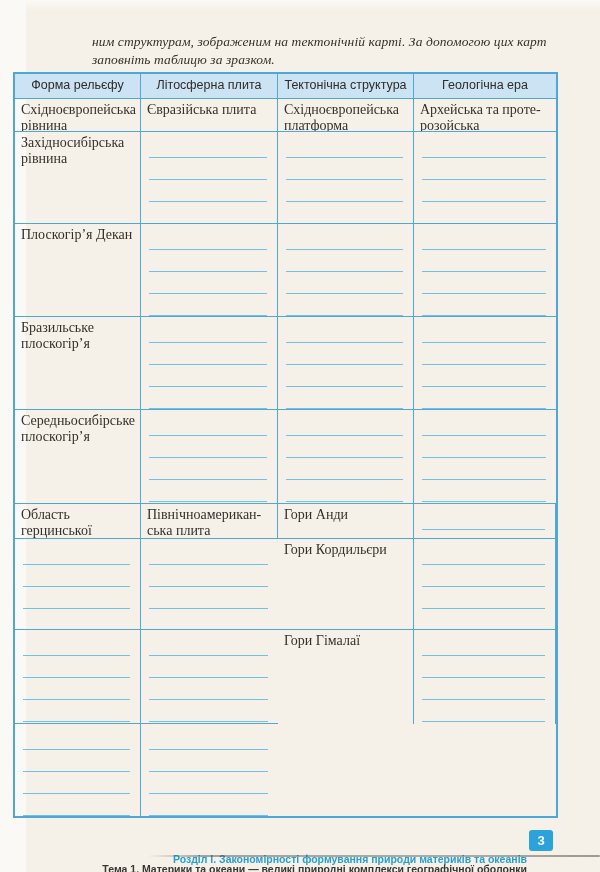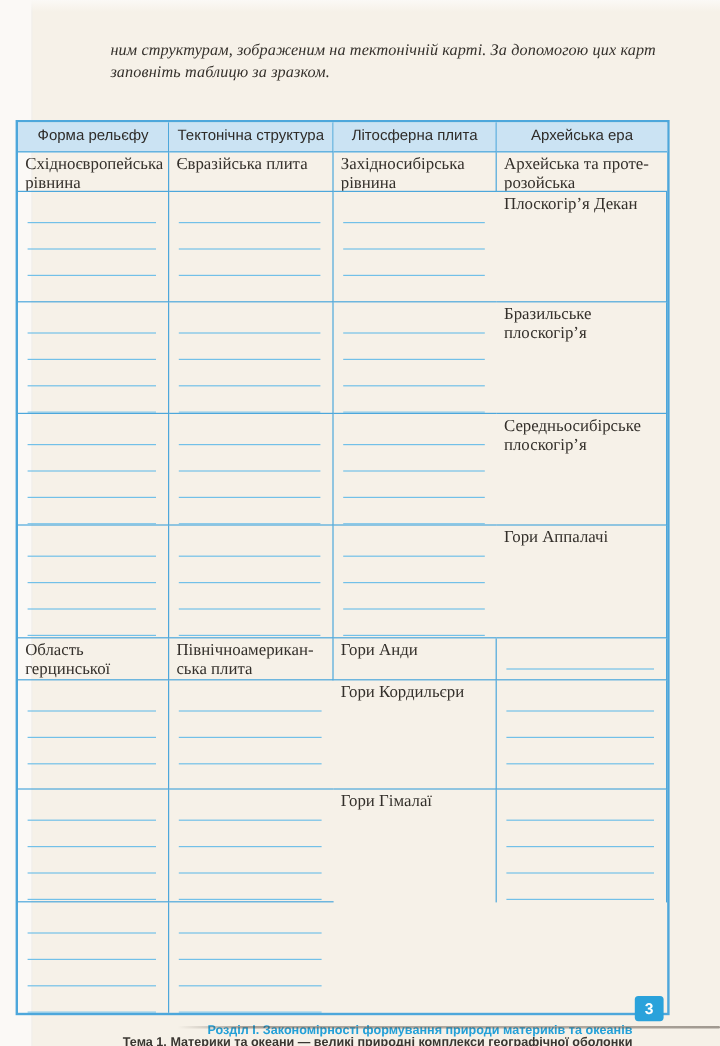--- a/index.html
+++ b/index.html
@@ -35,21 +35,20 @@
     font-style:italic;
   }
   .intro .l1{white-space:nowrap;}
   
   .wtable{
     position:absolute;left:13px;top:72px;
     display:grid;
     grid-template-columns:126px 137px 136px 142px;
     border:2px solid var(--border);
     background:transparent;
-    margin-top:28px;
   }
   .wcell{
     box-sizing:border-box;
     border-right:1.5px solid var(--border);
     border-bottom:1.5px solid var(--border);
     font-size:14px;line-height:15.5px;
     overflow:hidden;
   }
   .wcell.last-col{border-right:none;}
   .wcell.last-row{border-bottom:none;}
@@ -92,27 +91,28 @@
 <div class="left-strip"></div>
 <div class="top-strip"></div>
 
 <div class="intro">
   <div class="l1">ним структурам, зображеним на тектонічній карті. За допомогою цих карт</div>
   <div class="l2">заповніть таблицю за зразком.</div>
 </div>
 
 <div class="wtable" id="wtable" style="grid-template-rows: 25px 33px 92px 93px 93px 94px 35px 91px 94px 92px;">
     <div class="wcell hcell">Форма рельєфу</div>
+    <div class="wcell hcell">Літосферна плита</div>
     <div class="wcell hcell">Тектонічна структура</div>
-    <div class="wcell hcell">Літосферна плита</div>
-    <div class="wcell hcell last-col">Архейська ера</div>
+    <div class="wcell hcell last-col">Геологічна ера</div>
     <div class="wcell tcell">Східноєвропейська рівнина</div>
     <div class="wcell tcell">Євразійська плита</div>
+    <div class="wcell tcell">Східноєвропейська платформа</div>
+    <div class="wcell tcell last-col">Архейська та проте-розойська</div>
     <div class="wcell tcell">Західносибірська рівнина</div>
-    <div class="wcell tcell last-col">Архейська та проте-розойська</div>
     <div class="wcell blank">
       <div class="rule first"></div>
       <div class="rule"></div>
       <div class="rule"></div>
       <div class="rule"></div>
     </div>
     <div class="wcell blank">
       <div class="rule first"></div>
       <div class="rule"></div>
       <div class="rule"></div>
@@ -174,21 +174,20 @@
       <div class="rule"></div>
       <div class="rule"></div>
       <div class="rule"></div>
     </div>
     <div class="wcell blank last-col">
       <div class="rule first"></div>
       <div class="rule"></div>
       <div class="rule"></div>
       <div class="rule"></div>
     </div>
-    <div class="wcell tcell">Гори Аппалачі</div>
     <div class="wcell tcell">Область герцинської складчастості</div>
     <div class="wcell tcell">Північноамерикан-ська плита</div>
     <div class="wcell tcell">Гори Анди</div>
     <div class="wcell blank">
       <div class="rule first"></div>
       <div class="rule"></div>
       <div class="rule"></div>
       <div class="rule"></div>
     </div>
     <div class="wcell blank">

